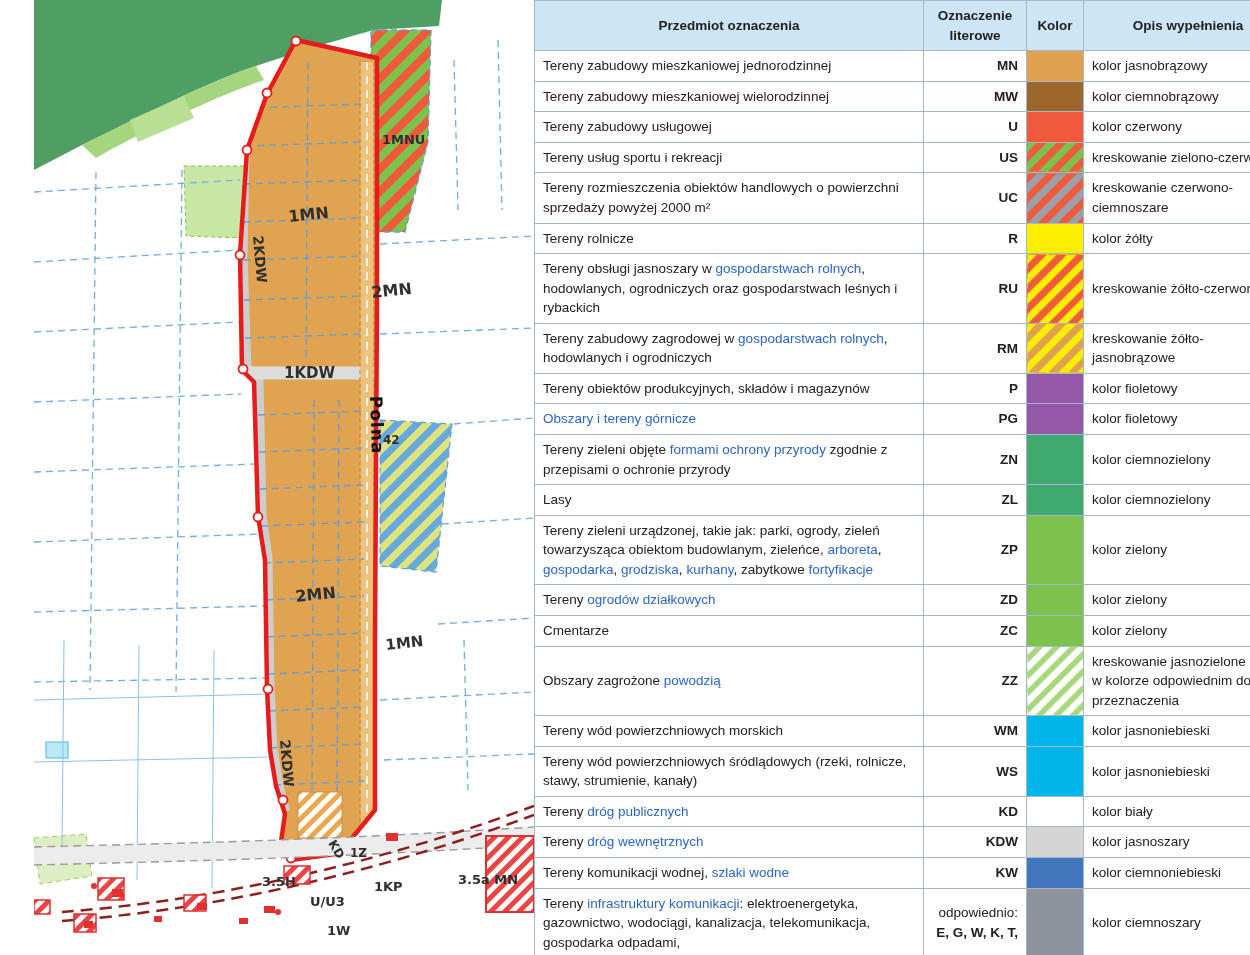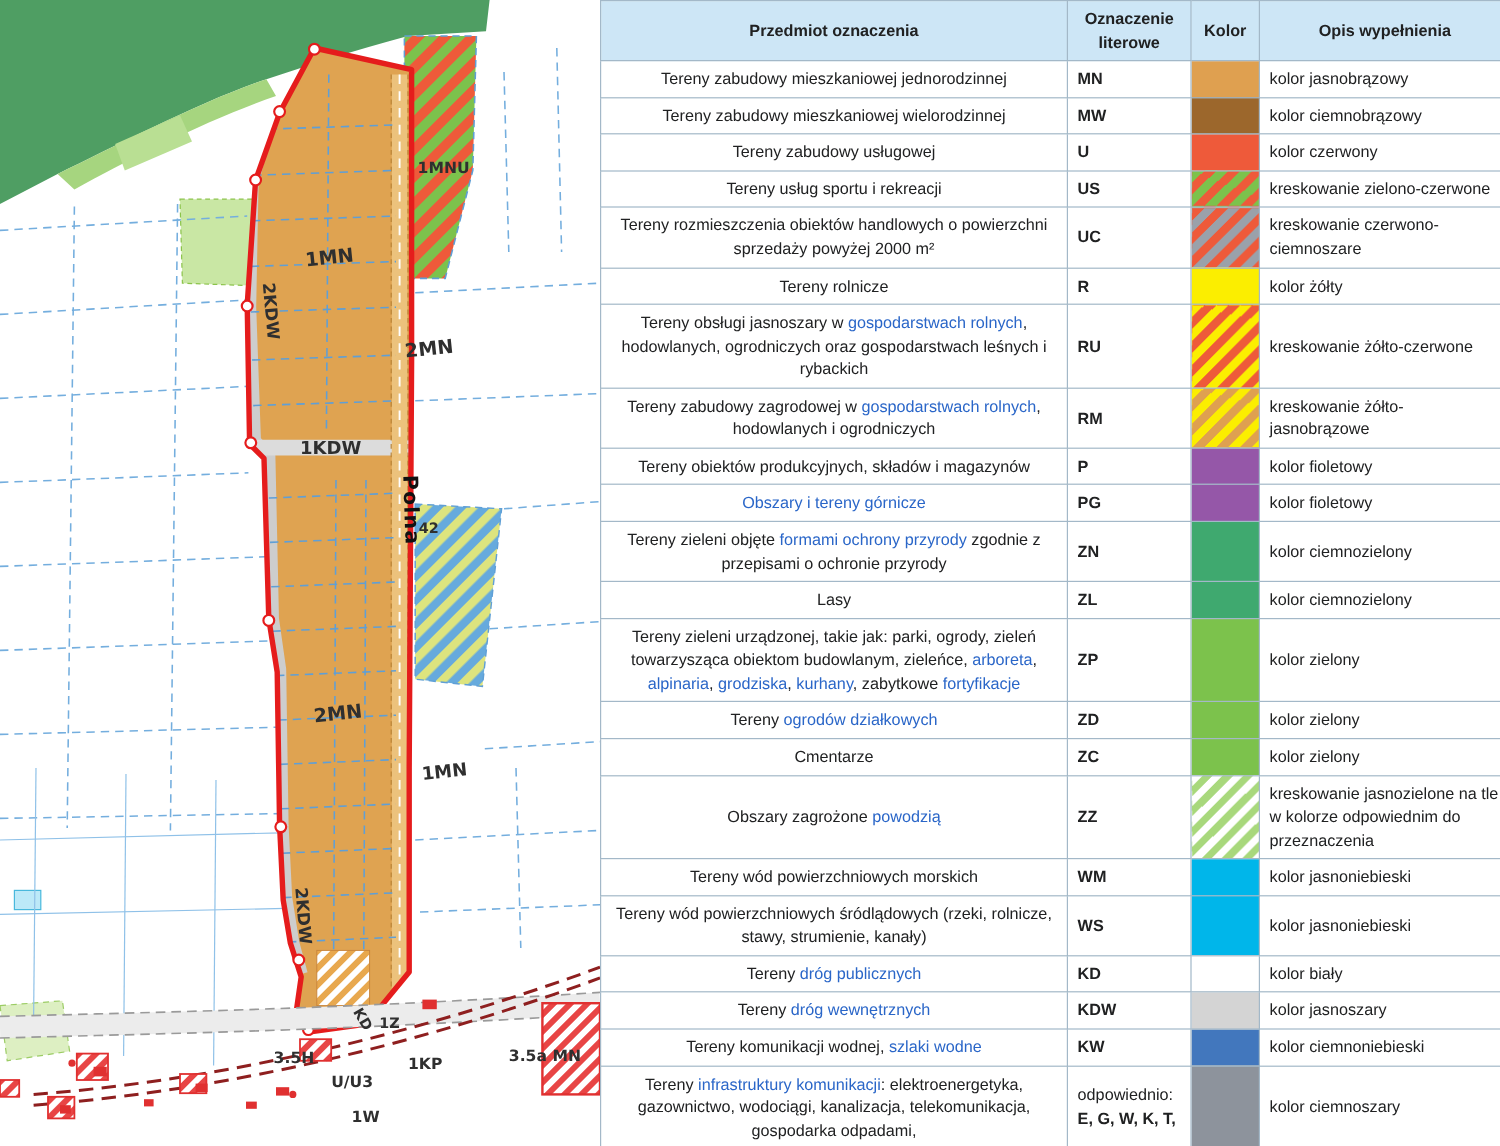--- a/index.html
+++ b/index.html
@@ -1,25 +1,25 @@
 <!DOCTYPE html>
 <html style="--header-bg: #cde6f6; --table-border: #a3b8c8; --link: #2a66c8; --map-orange: #dfa351; --map-red-boundary: #e51c1c; --map-forest: #4f9e63; --map-cadastral-blue: #74aede;"><head>
 <meta charset="utf-8">
 <style>
   html,body{margin:0;padding:0;background:#fff;}
   .app{width:1250px;height:955px;display:flex;overflow:hidden;font-family:"Liberation Sans",sans-serif;background:#fff;}
-  .map-pane{width:500px;height:955px;position:relative;flex:0 0 500px;background:#14b8a6;}
+  .map-pane{width:500px;height:955px;position:relative;flex:0 0 500px;background:#15803d;margin-left:34px;}
   .map-pane svg{display:block;}
   .legend-pane{width:750px;height:932px;flex:0 0 750px;}
   table.legend{border-collapse:collapse;width:100%;height:100%;background:#fff;table-layout:fixed;}
   table.legend th, table.legend td{border:1px solid var(--table-border,#a3b8c8);padding:5px 8px;vertical-align:middle;font-size:13.5px;color:#202122;line-height:1.45;}
   table.legend thead th{background:var(--header-bg,#cde6f6);text-align:center;font-weight:bold;}
-  td.c-subject{width:372px;text-align:center;}
+  td.c-subject{width:372px;text-align:left;}
   th.h-subject{width:372px;}
-  td.c-code{width:86px;font-weight:bold;text-align:left;margin-top:16px;}
+  td.c-code{width:86px;font-weight:bold;text-align:right;margin-top:16px;}
   th.h-code{width:86px;}
   td.c-color{width:40px;padding:0;}
   th.h-color{width:40px;margin-left:15px;}
   td.c-fill{width:192px;text-align:left;}
   th.h-fill{width:192px;}
   .lnk{color:var(--link,#2a66c8);cursor:pointer;}
   td.c-code .nb{font-weight:normal;}
   .map-label{font-family:"DejaVu Sans",sans-serif;font-weight:bold;fill:#2f2f2f;}
   .street{fill:#111;letter-spacing:1px;}
 </style>
@@ -298,21 +298,21 @@
           </tr>
           <tr>
             <td class="c-subject"><span>Lasy</span></td>
             <td class="c-code">
               <div>ZL</div>
             </td>
             <td class="c-color" style="background: rgb(63, 169, 111);"></td>
             <td class="c-fill">kolor ciemnozielony</td>
           </tr>
           <tr>
-            <td class="c-subject"><span>Tereny zieleni urządzonej, takie jak: parki, ogrody, zieleń towarzysząca obiektom budowlanym, zieleńce, </span><span class="lnk">arboreta</span><span>, </span><span class="lnk">alpinaria</span><span>, </span><span class="lnk">grodziska</span><span>, </span><span class="lnk">kurhany</span><span>, zabytkowe </span><span class="lnk">fortyfikacje</span></td>
+            <td class="c-subject"><span>Tereny zieleni urządzonej, takie jak: parki, ogrody, zieleń towarzysząca obiektom budowlanym, zieleńce, </span><span class="lnk">arboreta</span><span>, </span><span class="lnk">gospodarka</span><span>, </span><span class="lnk">grodziska</span><span>, </span><span class="lnk">kurhany</span><span>, zabytkowe </span><span class="lnk">fortyfikacje</span></td>
             <td class="c-code">
               <div>ZP</div>
             </td>
             <td class="c-color" style="background: rgb(124, 194, 76);"></td>
             <td class="c-fill">kolor zielony</td>
           </tr>
           <tr>
             <td class="c-subject"><span>Tereny </span><span class="lnk">ogrodów działkowych</span></td>
             <td class="c-code">
               <div>ZD</div>

